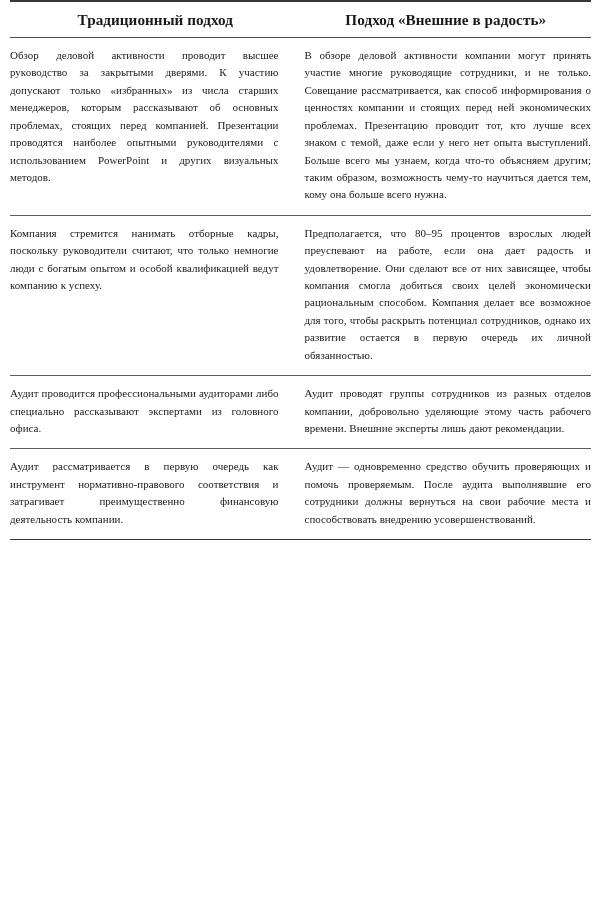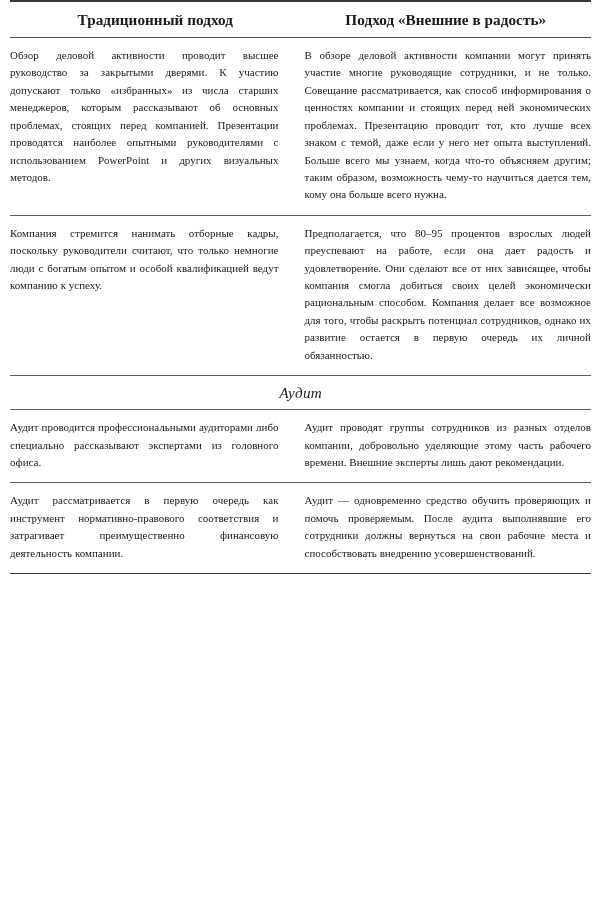--- a/index.html
+++ b/index.html
@@ -111,23 +111,20 @@
 
       <tr class="rule-thin">
         <td class="cell left">
           <p>Компания стремится нанимать отборные кадры, поскольку руководители считают, что только немногие люди с богатым опытом и особой квалификацией ведут компанию к успеху.</p>
         </td>
         <td class="cell right">
           <p>Предполагается, что 80–95 процентов взрослых людей преуспевают на работе, если она дает радость и удовлетворение. Они сделают все от них зависящее, чтобы компания смогла добиться своих целей экономически рациональным способом. Компания делает все возможное для того, чтобы раскрыть потенциал сотрудников, однако их развитие остается в первую очередь их личной обязанностью.</p>
         </td>
       </tr>
 
-      <tr class="rule-thin">
-        <td class="section-head" colspan="2">Аудит</td>
-      </tr>
 
       <tr class="rule-thin">
         <td class="cell left">
           <p>Аудит проводится профессиональными аудиторами либо специально рассказывают экспертами из головного офиса.</p>
         </td>
         <td class="cell right">
           <p>Аудит проводят группы сотрудников из разных отделов компании, добровольно уделяющие этому часть рабочего времени. Внешние эксперты лишь дают рекомендации.</p>
         </td>
       </tr>
 

